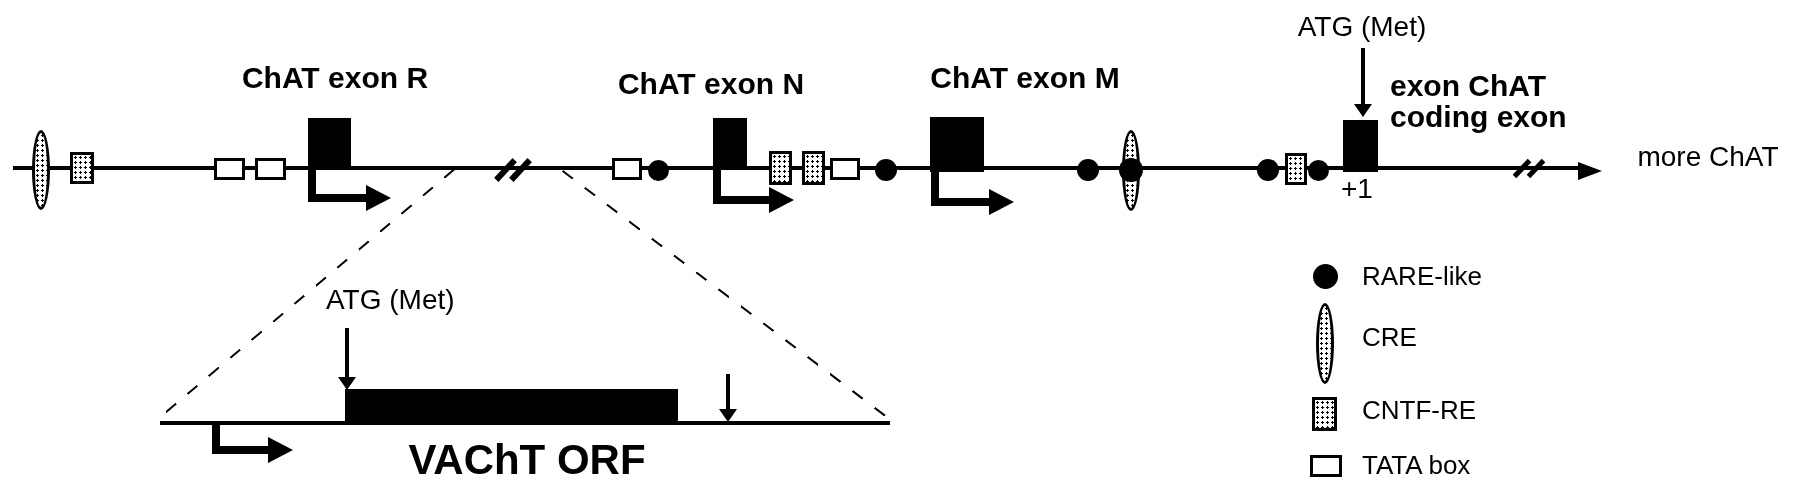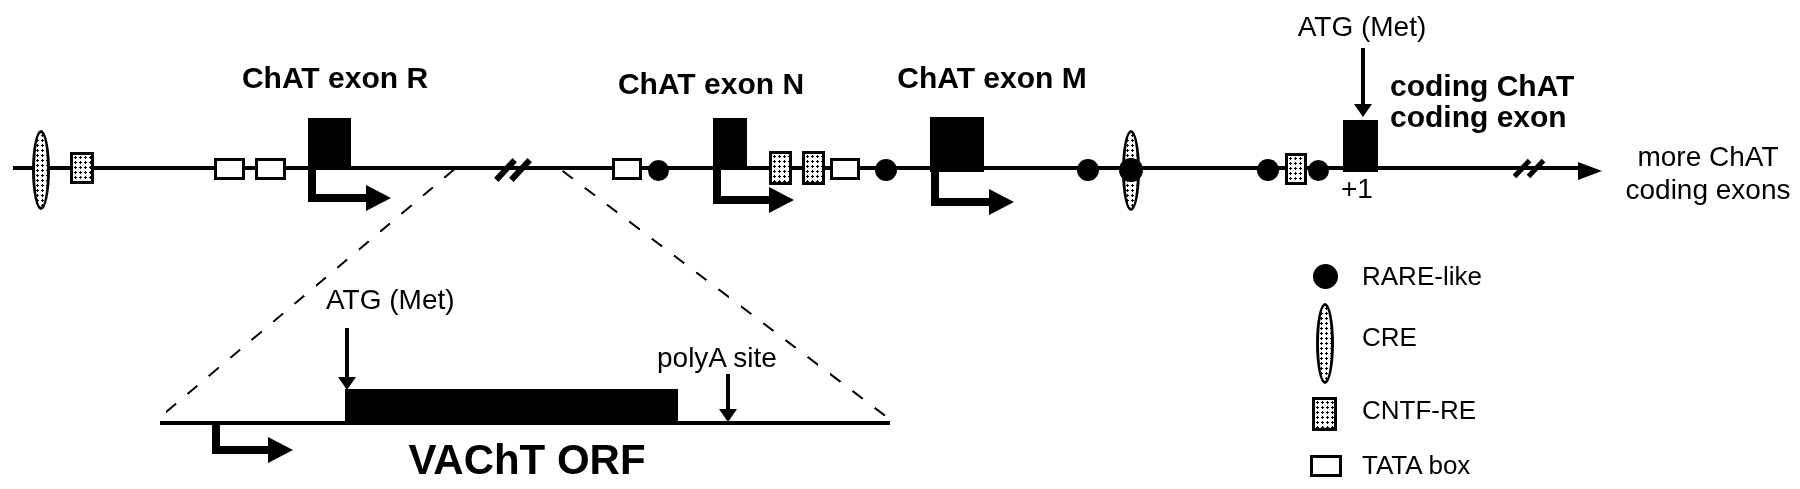--- a/index.html
+++ b/index.html
@@ -71,64 +71,62 @@
   <div class="exon" style="left:713px;top:118px;width:34px;height:52px;"></div>
   <div class="hline" style="left:713px;top:168px;width:8px;height:36px;"></div>
   <div class="hline" style="left:713px;top:196px;width:58px;height:8px;"></div>
   <div class="tri-r" style="left:769px;top:187px;"></div>
 
   <div class="cntf" style="left:769px;top:151px;width:23px;height:34px;"></div>
   <div class="cntf" style="left:802px;top:151px;width:23px;height:34px;"></div>
   <div class="tata" style="left:830px;top:158px;width:30px;height:22px;"></div>
   <div class="rare" style="left:875px;top:159px;width:22px;height:22px;"></div>
 
-  <div class="blabel cx" style="left:992px;top:62px;">ChAT exon M</div>
+  <div class="blabel cx" style="left:1025px;top:62px;">ChAT exon M</div>
   <div class="exon" style="left:930px;top:117px;width:54px;height:55px;"></div>
   <div class="hline" style="left:931px;top:170px;width:8px;height:36px;"></div>
   <div class="hline" style="left:931px;top:198px;width:60px;height:8px;"></div>
   <div class="tri-r" style="left:989px;top:189px;"></div>
 
   <div class="rare" style="left:1077px;top:159px;width:22px;height:22px;"></div>
   <div class="cre" style="left:1122px;top:130px;width:18px;height:81px;"></div>
   <div class="rare" style="left:1119px;top:158px;width:24px;height:24px;"></div>
   <div class="rare" style="left:1257px;top:159px;width:22px;height:22px;"></div>
   <div class="cntf" style="left:1285px;top:153px;width:22px;height:32px;"></div>
   <div class="rare" style="left:1308px;top:160px;width:21px;height:21px;"></div>
 
   <div class="rlabel cx" style="left:1362px;top:10px;">ATG (Met)</div>
   <div class="hline" style="left:1361px;top:48px;width:4px;height:58px;"></div>
   <div class="tri-d" style="left:1354px;top:104px;"></div>
   <div class="exon" style="left:1343px;top:120px;width:35px;height:52px;"></div>
   <div class="rlabel" style="left:1341px;top:172px;">+1</div>
   <div class="blabel" style="left:1390px;top:70px;">
-    <div>coding ChAT</div>
+    <div>exon ChAT</div>
     <div>coding exon</div>
   </div>
 
   <div class="rlabel cx tc" style="left:1708px;top:140px;">
     <div>more ChAT</div>
-    <div>coding exons</div>
   </div>
 
   <div class="dash" style="left:455px;top:170px;width:383px;transform:rotate(139.9deg);"></div>
   <div class="dash" style="left:563px;top:170px;width:407px;transform:rotate(37.2deg);"></div>
 
   <div class="hline" style="left:160px;top:421px;width:730px;height:4px;"></div>
 
   <div class="hline" style="left:212px;top:423px;width:8px;height:31px;"></div>
   <div class="hline" style="left:212px;top:446px;width:58px;height:8px;"></div>
   <div class="tri-r" style="left:268px;top:437px;"></div>
 
   <div class="rlabel" style="left:326px;top:283px;">ATG (Met)</div>
   <div class="hline" style="left:345px;top:328px;width:4px;height:52px;"></div>
   <div class="tri-d" style="left:338px;top:377px;"></div>
 
   <div class="exon" style="left:345px;top:389px;width:333px;height:33px;"></div>
 
-  <div class="rlabel" style="left:657px;top:341px;">polyA site</div>
   <div class="hline" style="left:726px;top:374px;width:4px;height:38px;"></div>
   <div class="tri-d" style="left:719px;top:409px;"></div>
 
   <div class="blabel cx" style="left:527px;top:444px;font-size:42px;">VAChT ORF</div>
 
   <div>
     <div class="rare" style="left:1313px;top:264px;width:25px;height:25px;"></div>
     <div class="legend-label" style="left:1362px;top:261px;">RARE-like</div>
 
     <div class="cre" style="left:1316px;top:303px;width:18px;height:81px;"></div>

